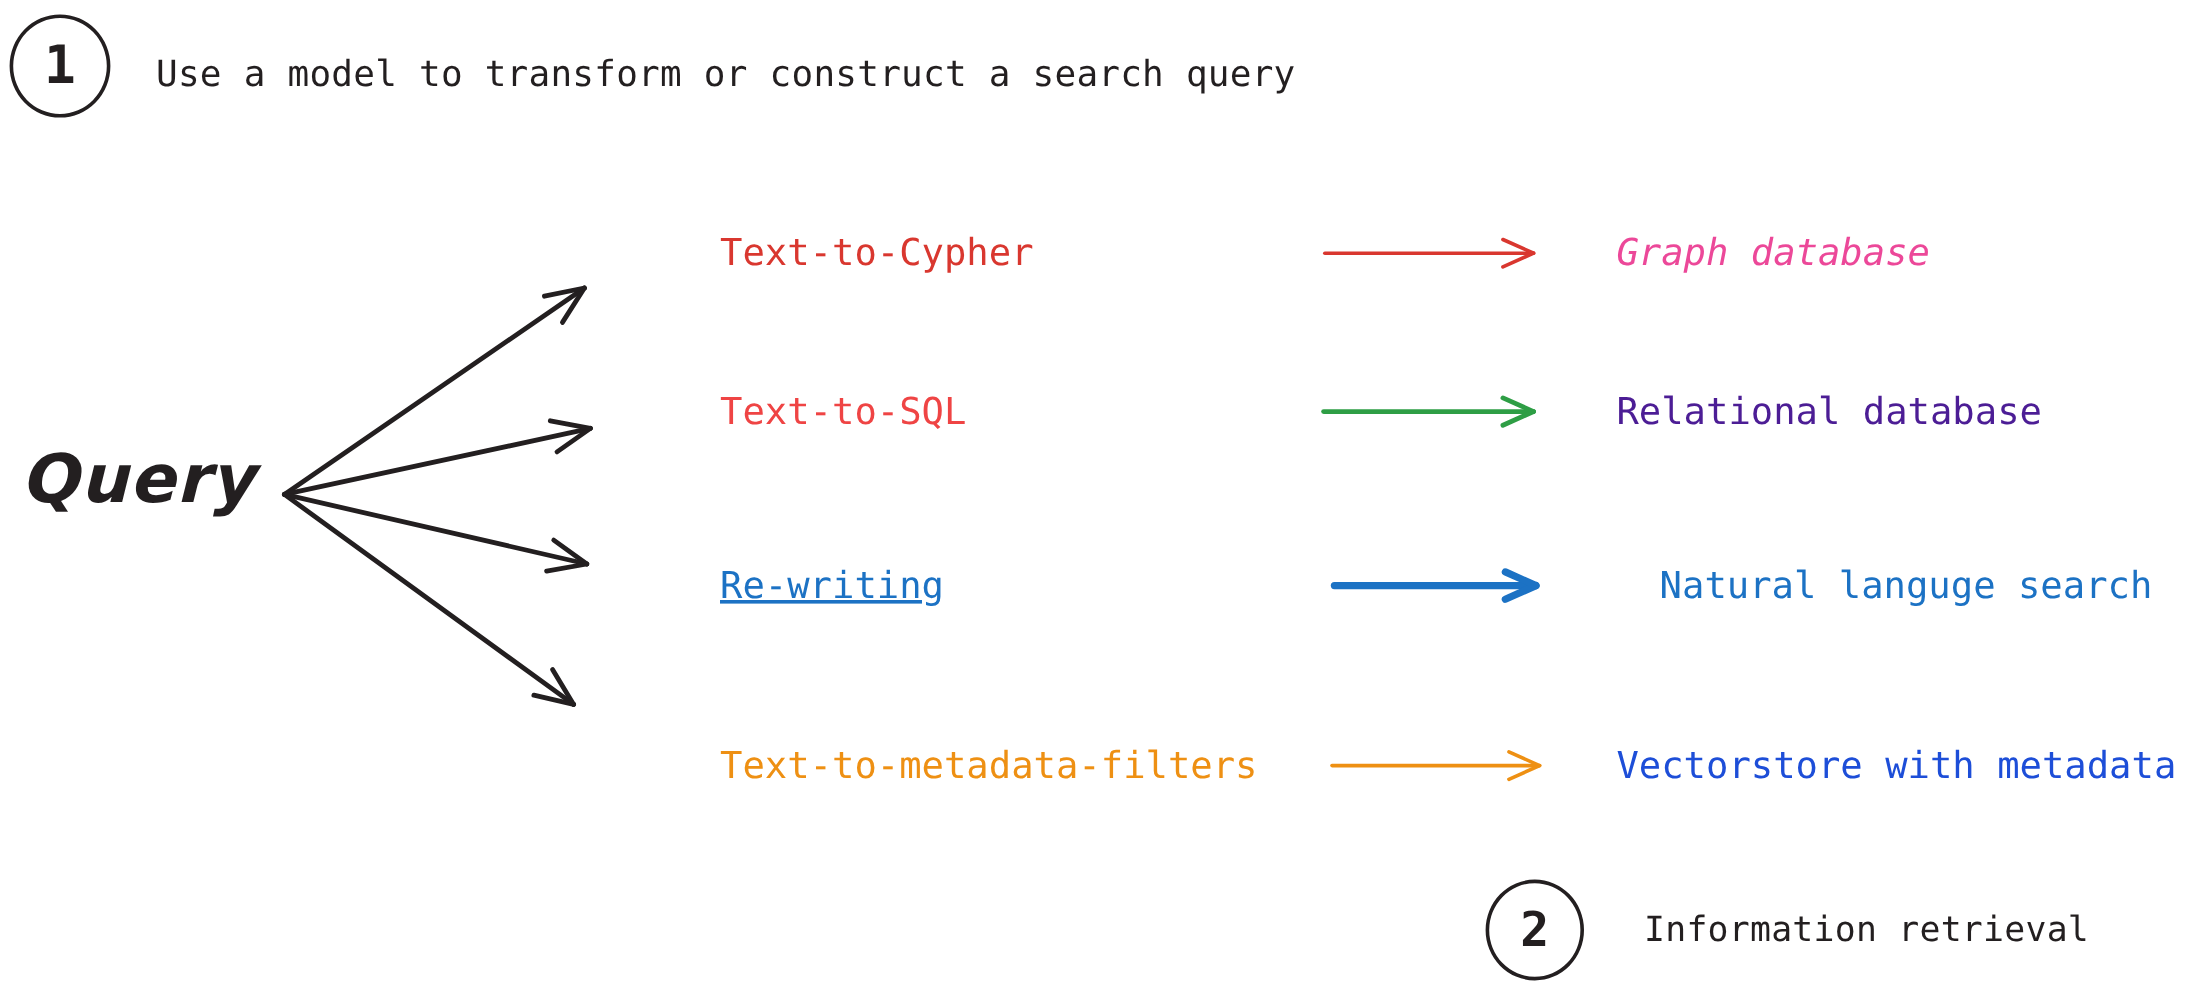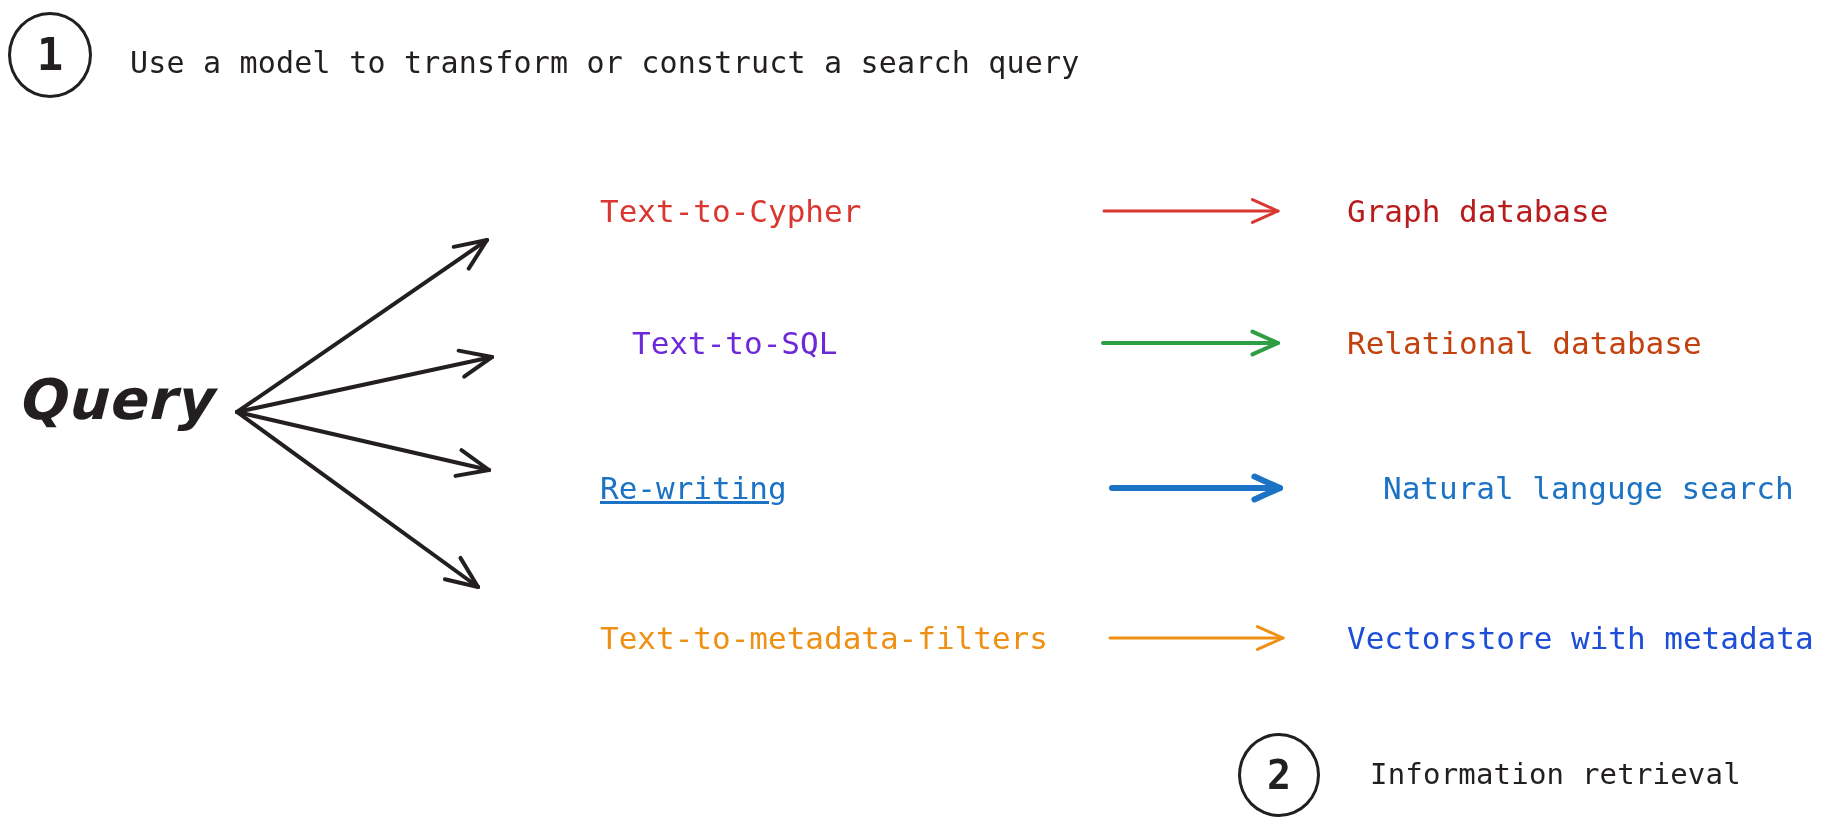--- a/index.html
+++ b/index.html
@@ -162,31 +162,31 @@
       <line x1="478" y1="587" x2="460.43952044770725" y2="557.8859216547473" stroke="#231f20" stroke-width="4" stroke-linecap="round"></line>
     </svg>
 
   <div class="row" style="top: 185px;">
     <div class="row-method" style="color: rgb(217, 55, 47);">Text-to-Cypher</div>
     <svg class="row-arrow" viewBox="0 0 200 52" xmlns="http://www.w3.org/2000/svg">
         <line x1="9" y1="26" x2="181" y2="26" stroke="#d9372f" stroke-width="3" stroke-linecap="round"></line>
         <line x1="183" y1="26" x2="157.43350967125536" y2="37.41729268566797" stroke="#d9372f" stroke-width="3" stroke-linecap="round"></line>
         <line x1="183" y1="26" x2="157.43350967125536" y2="14.58270731433204" stroke="#d9372f" stroke-width="3" stroke-linecap="round"></line>
       </svg>
-    <div class="row-target" style="color: #b91c1c;">Graph database</div>
+    <div class="row-target" style="color: #ec4899; font-style: italic;">Graph database</div>
   </div>
 
   <div class="row" style="top: 317px;">
-    <div class="row-method" style="color: #6d28d9; margin-left: 32px;">Text-to-SQL</div>
+    <div class="row-method" style="color: #ef4444;">Text-to-SQL</div>
     <svg class="row-arrow" viewBox="0 0 200 52" xmlns="http://www.w3.org/2000/svg">
         <line x1="8" y1="26" x2="181" y2="26" stroke="#2e9e45" stroke-width="4" stroke-linecap="round"></line>
         <line x1="183" y1="26" x2="157.43350967125536" y2="37.41729268566797" stroke="#2e9e45" stroke-width="4" stroke-linecap="round"></line>
         <line x1="183" y1="26" x2="157.43350967125536" y2="14.58270731433204" stroke="#2e9e45" stroke-width="4" stroke-linecap="round"></line>
       </svg>
-    <div class="row-target" style="color: #c2410c;">Relational database</div>
+    <div class="row-target" style="color: #4c1d95;">Relational database</div>
   </div>
 
   <div class="row" style="top: 462px;">
     <div class="row-method" style="color: rgb(28, 114, 196); text-decoration: underline;">Re-writing</div>
     <svg class="row-arrow" viewBox="0 0 200 52" xmlns="http://www.w3.org/2000/svg">
         <line x1="17" y1="26" x2="183" y2="26" stroke="#1c72c4" stroke-width="6" stroke-linecap="round"></line>
         <line x1="185" y1="26" x2="159.43350967125536" y2="37.41729268566797" stroke="#1c72c4" stroke-width="6" stroke-linecap="round"></line>
         <line x1="185" y1="26" x2="159.43350967125536" y2="14.58270731433204" stroke="#1c72c4" stroke-width="6" stroke-linecap="round"></line>
       </svg>
     <div class="row-target" style="color: rgb(28, 114, 196); margin-left: 36px;">Natural languge search</div>

